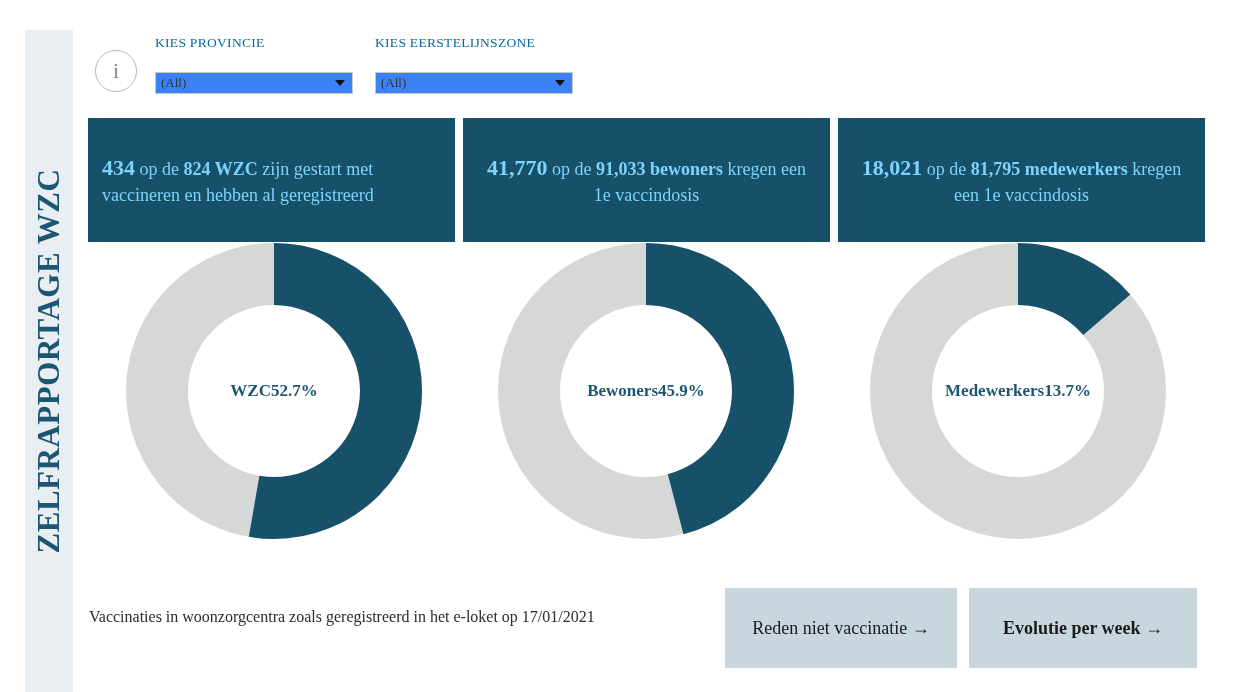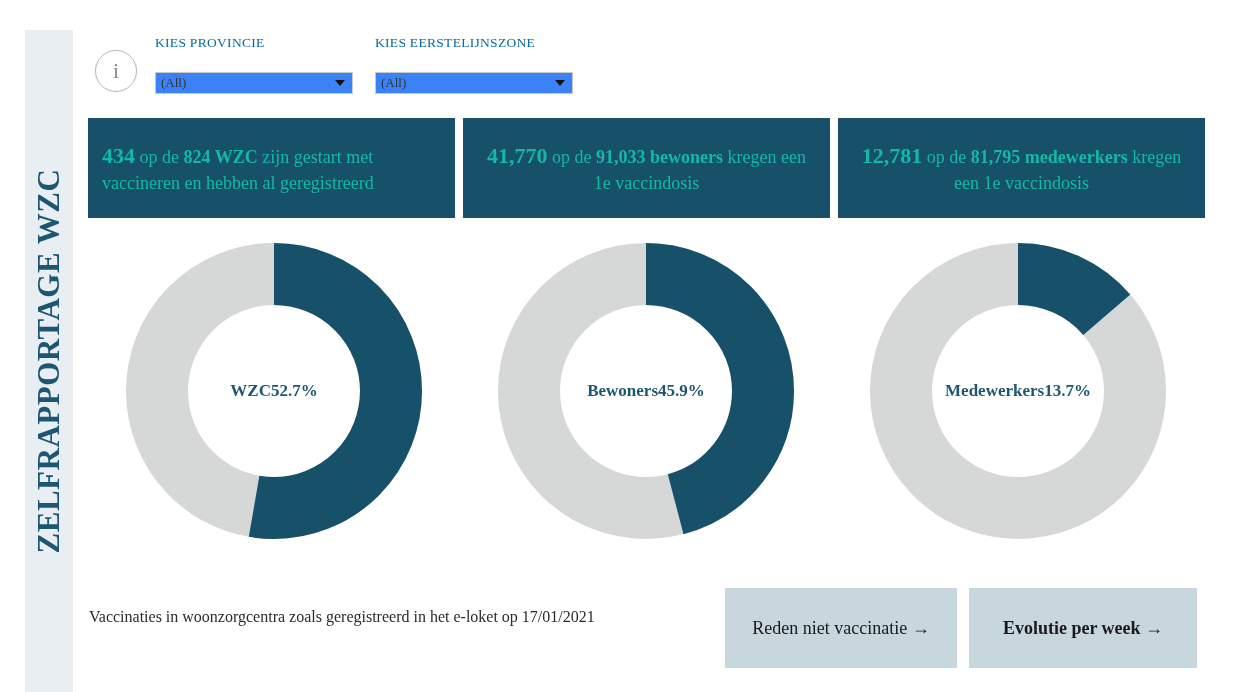--- a/index.html
+++ b/index.html
@@ -112,22 +112,22 @@
   .cards {
     position: absolute;
     left: 88px;
     top: 118px;
     width: 1117px;
     display: flex;
     gap: 8px;
   }
   .kpi-card {
     background: #165069;
-    color: #14b8a6;
-    height: 100px;
+    color: #7dd3fc;
+    height: 124px;
     display: flex;
     align-items: center;
     justify-content: center;
     box-sizing: border-box;
     padding: 0 14px;
   }
   .kpi-card.c1 { width: 367px; }
   .kpi-card.c2 { width: 367px; }
   .kpi-card.c3 { width: 367px; }
   .kpi-text {
@@ -262,21 +262,21 @@
     </div>
 
     <div class="kpi-card c2">
       <div class="kpi-text">
         <span class="kpi-num">41,770</span><span> op de </span><b>91,033 bewoners</b><span> kregen een 1e vaccindosis</span>
       </div>
     </div>
 
     <div class="kpi-card c3">
       <div class="kpi-text">
-        <span class="kpi-num">12,781</span><span> op de </span><b>81,795 medewerkers</b><span> kregen een 1e vaccindosis</span>
+        <span class="kpi-num">18,021</span><span> op de </span><b>81,795 medewerkers</b><span> kregen een 1e vaccindosis</span>
       </div>
     </div>
   </div>
 
   <div class="donuts">
     <div class="donut-cell">
       <div class="donut-wrap">
         <svg class="donut-svg" width="302" height="302" viewBox="0 0 302 302">
           <circle cx="151" cy="151" r="117" fill="none" stroke="#d6d7d7" stroke-width="62"></circle>
           <circle cx="151" cy="151" r="117" fill="none" stroke="#165069" stroke-width="62" transform="rotate(-90 151 151)" stroke-dasharray="387.4149228553861 735.1326809400116"></circle>

